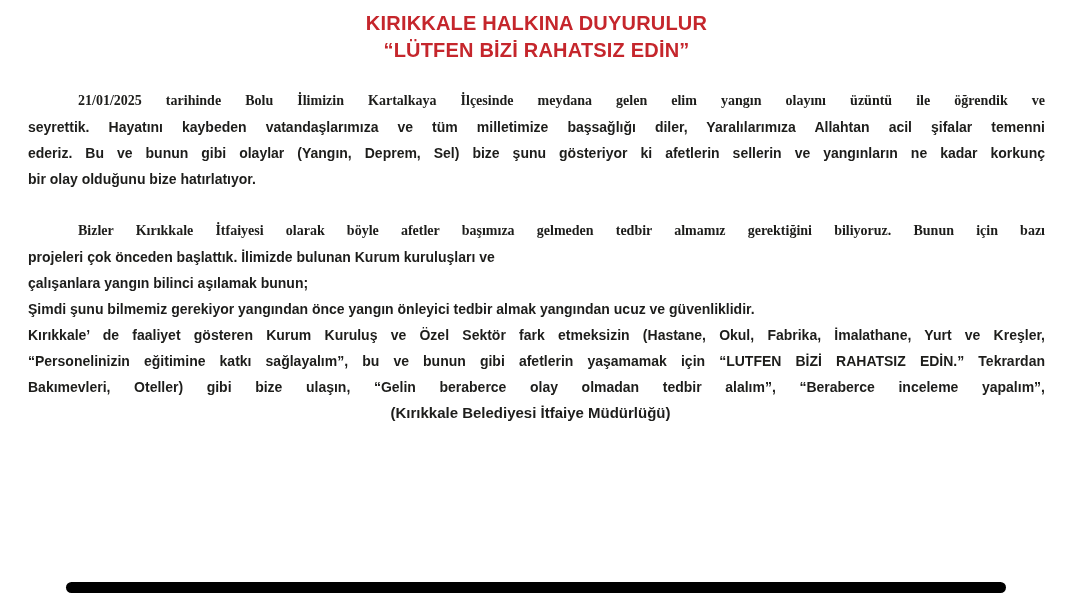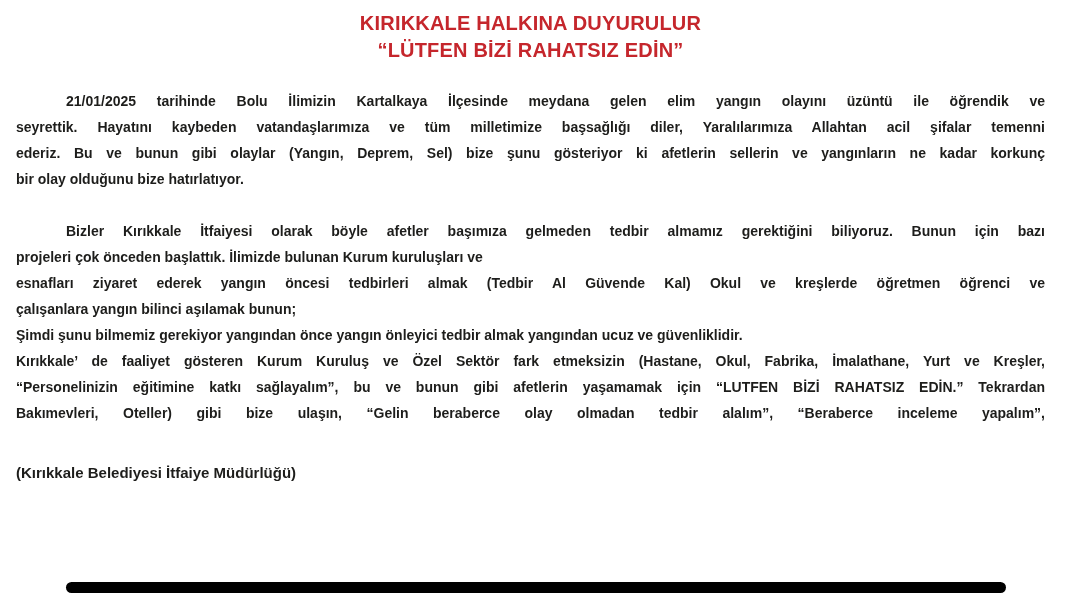--- a/index.html
+++ b/index.html
@@ -9,21 +9,21 @@
     height: 594px;
     background: #ffffff;
     overflow: hidden;
     font-family: "Liberation Sans", sans-serif;
   }
   .doc {
     position: relative;
     width: 1071px;
     height: 594px;
     box-sizing: border-box;
-    padding: 10px 26px 0 16px;
+    padding: 10px 26px 0 28px;
   }
   .title-block {
     text-align: center;
     font-weight: 700;
     font-size: 20px;
     line-height: 27px;
     letter-spacing: 0.2px;
   }
   .body-text {
     margin-top: 24px;
@@ -38,30 +38,30 @@
     text-align: left;
     overflow: visible;
   }
   .line.justify {
     white-space: normal;
     text-align: justify;
     text-align-last: justify;
   }
   .line.indent {
     text-indent: 50px;
+    font-family: Liberation Serif, serif;
   }
   .gap { height: 26px; }
   .signature {
-    margin-top: 34px;
     height: 26px;
     line-height: 26px;
     font-size: 15px;
     font-weight: 700;
     color: #1d1d1b;
-    text-align: left;
+    text-align: center;
     padding-right: 12px;
   }
   .bottom-bar {
     position: absolute;
     left: 50%;
     transform: translateX(-50%);
     bottom: 1px;
     width: 940px;
     height: 11px;
     border-radius: 6px;
@@ -78,21 +78,20 @@
   </div>
 
   <div class="body-text">
       <div class="line justify indent">21/01/2025 tarihinde Bolu İlimizin Kartalkaya İlçesinde meydana gelen elim yangın olayını üzüntü ile öğrendik ve</div>
       <div class="line justify">seyrettik. Hayatını kaybeden vatandaşlarımıza ve tüm milletimize başsağlığı diler, Yaralılarımıza Allahtan acil şifalar temenni</div>
       <div class="line justify">ederiz. Bu ve bunun gibi olaylar (Yangın, Deprem, Sel) bize şunu gösteriyor ki afetlerin sellerin ve yangınların ne kadar korkunç</div>
       <div class="line">bir olay olduğunu bize hatırlatıyor.</div>
       <div class="gap"></div>
       <div class="line justify indent">Bizler Kırıkkale İtfaiyesi olarak böyle afetler başımıza gelmeden tedbir almamız gerektiğini biliyoruz. Bunun için bazı</div>
       <div class="line">projeleri çok önceden başlattık. İlimizde bulunan Kurum kuruluşları ve</div>
-      <div class="line justify">esnafları ziyaret ederek yangın öncesi tedbirleri almak (Tedbir Al Güvende Kal) Okul ve kreşlerde öğretmen öğrenci ve</div>
       <div class="line">çalışanlara yangın bilinci aşılamak bunun;</div>
       <div class="line">Şimdi şunu bilmemiz gerekiyor yangından önce yangın önleyici tedbir almak yangından ucuz ve güvenliklidir.</div>
       <div class="line justify">Kırıkkale’ de faaliyet gösteren Kurum Kuruluş ve Özel Sektör fark etmeksizin (Hastane, Okul, Fabrika, İmalathane, Yurt ve Kreşler,</div>
       <div class="line justify">“Personelinizin eğitimine katkı sağlayalım”, bu ve bunun gibi afetlerin yaşamamak için “LUTFEN BİZİ RAHATSIZ EDİN.” Tekrardan</div>
       <div class="line justify">Bakımevleri, Oteller) gibi bize ulaşın, “Gelin beraberce olay olmadan tedbir alalım”, “Beraberce inceleme yapalım”,</div>
     </div>
 
   <div class="signature">(Kırıkkale Belediyesi İtfaiye Müdürlüğü)</div>
 
   <div class="bottom-bar" style="background: rgb(0, 0, 0);"></div>

